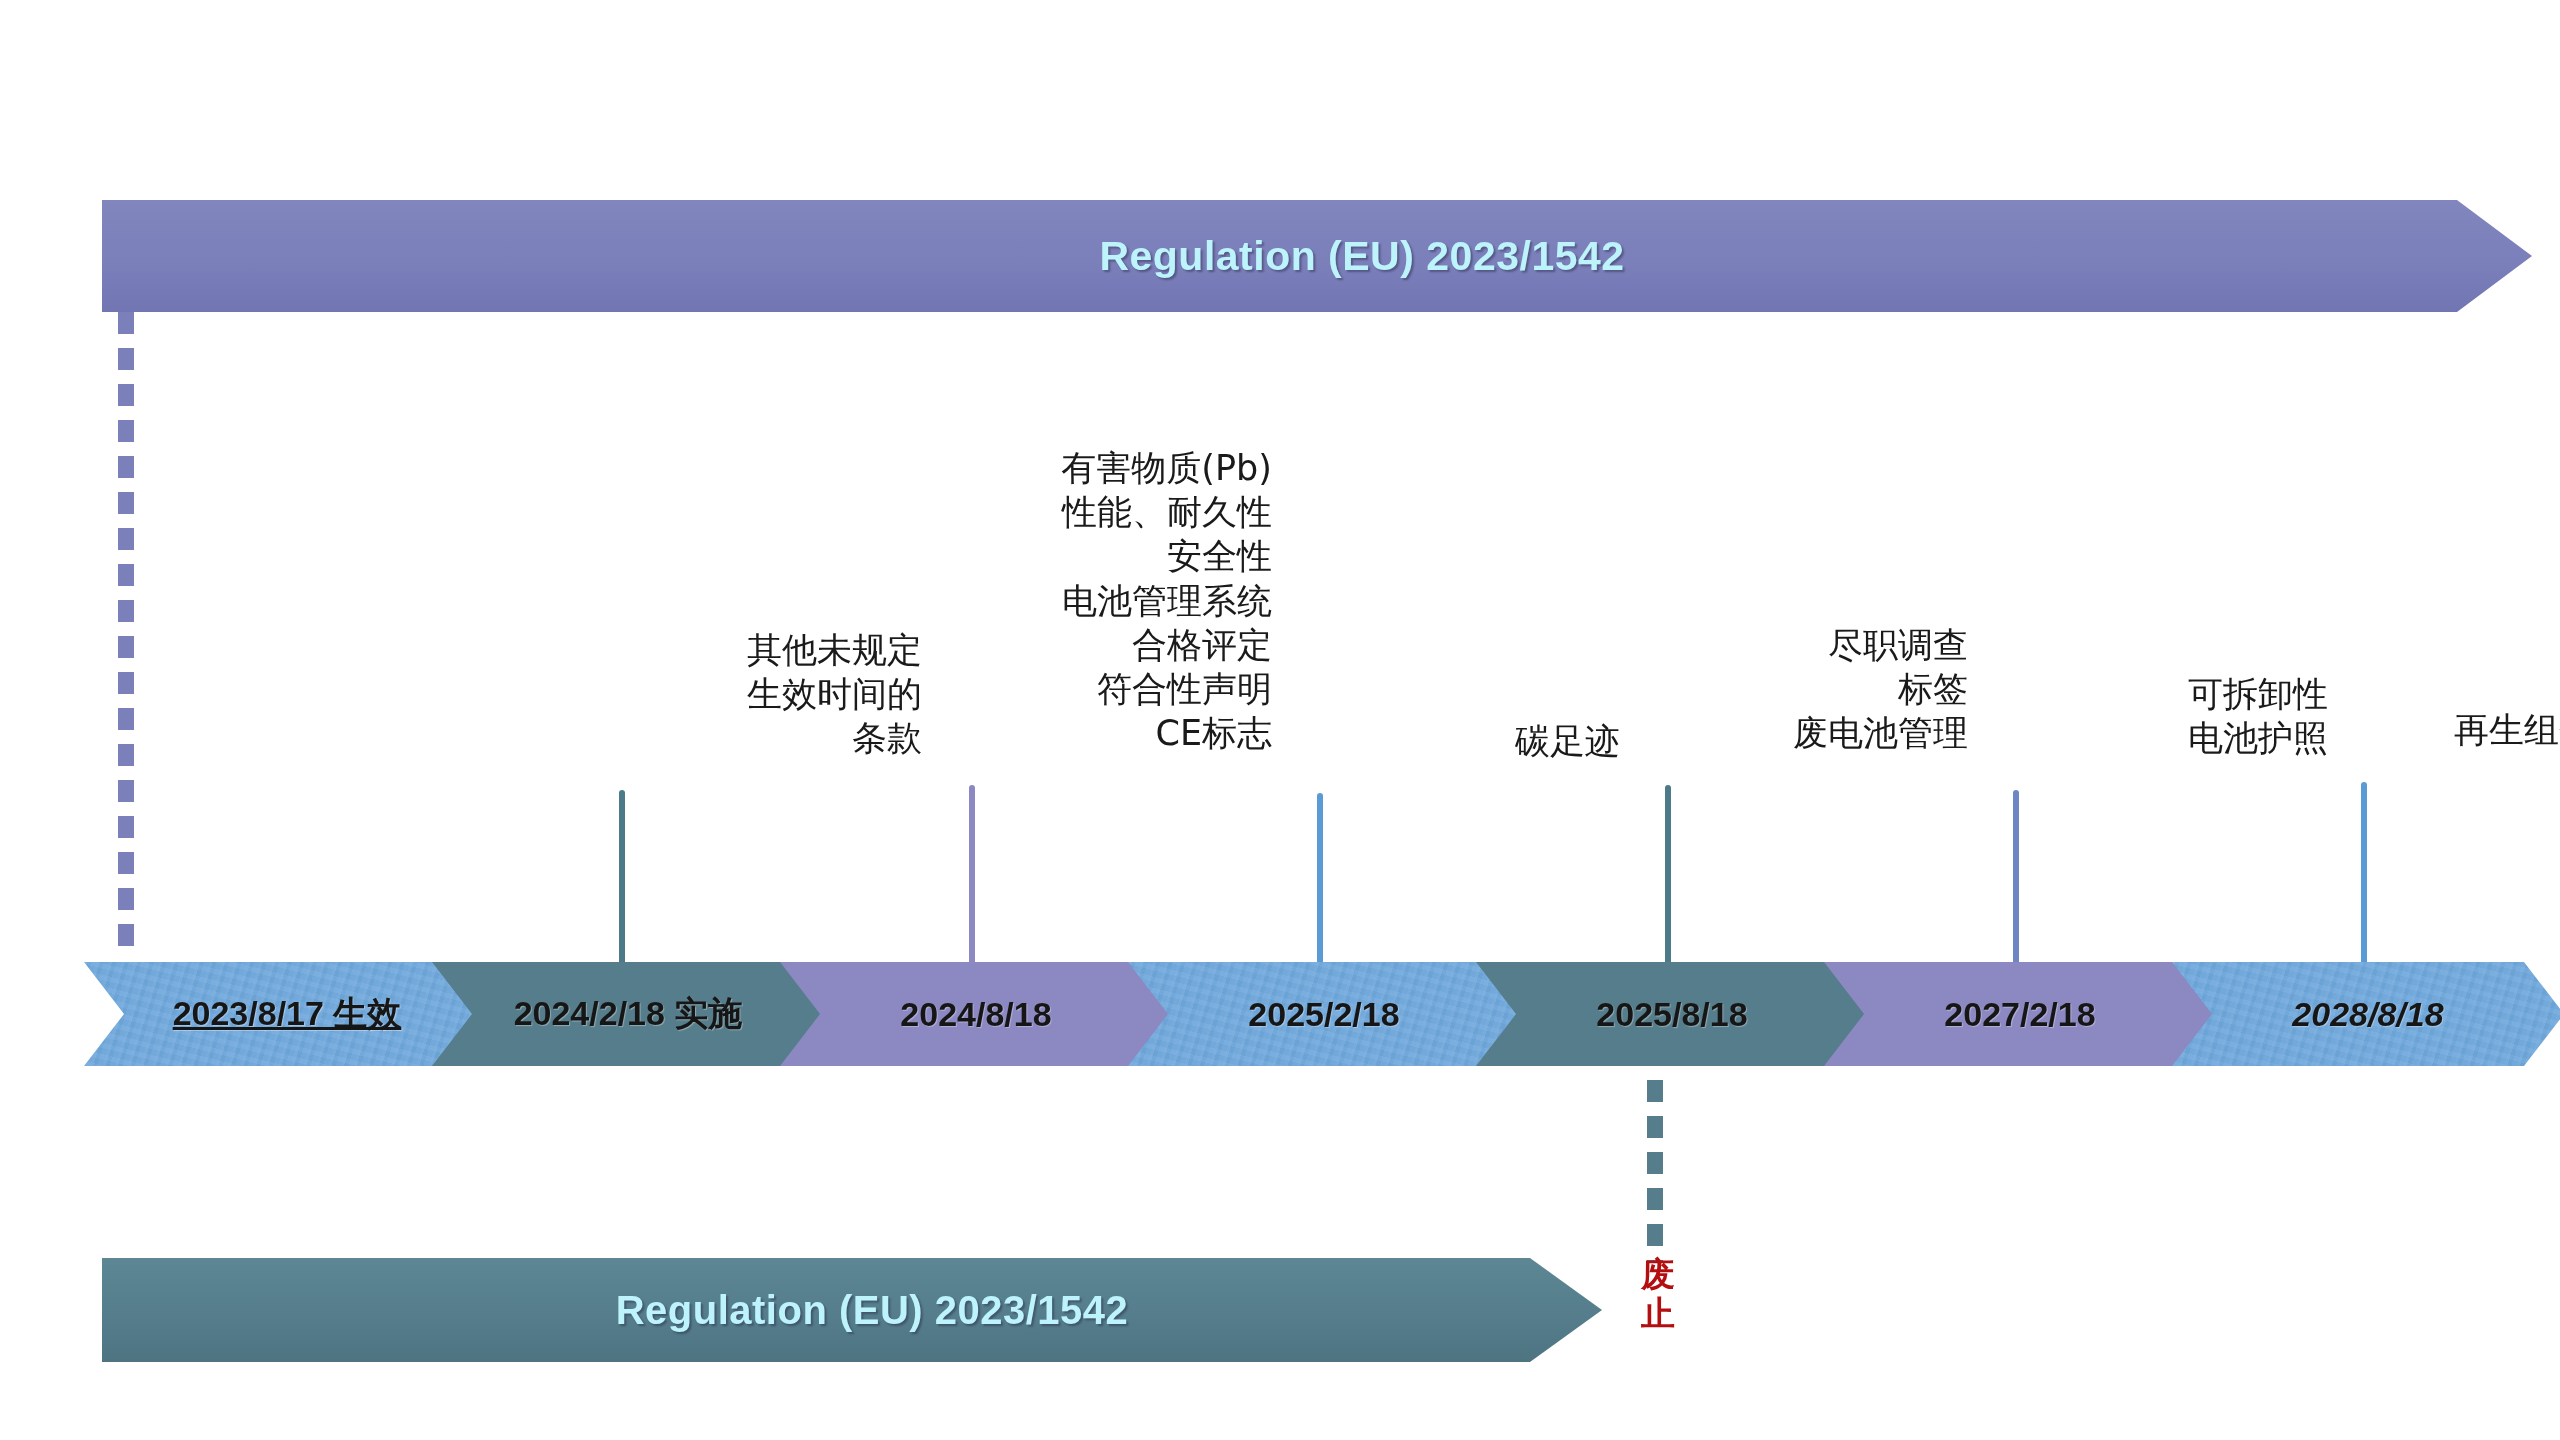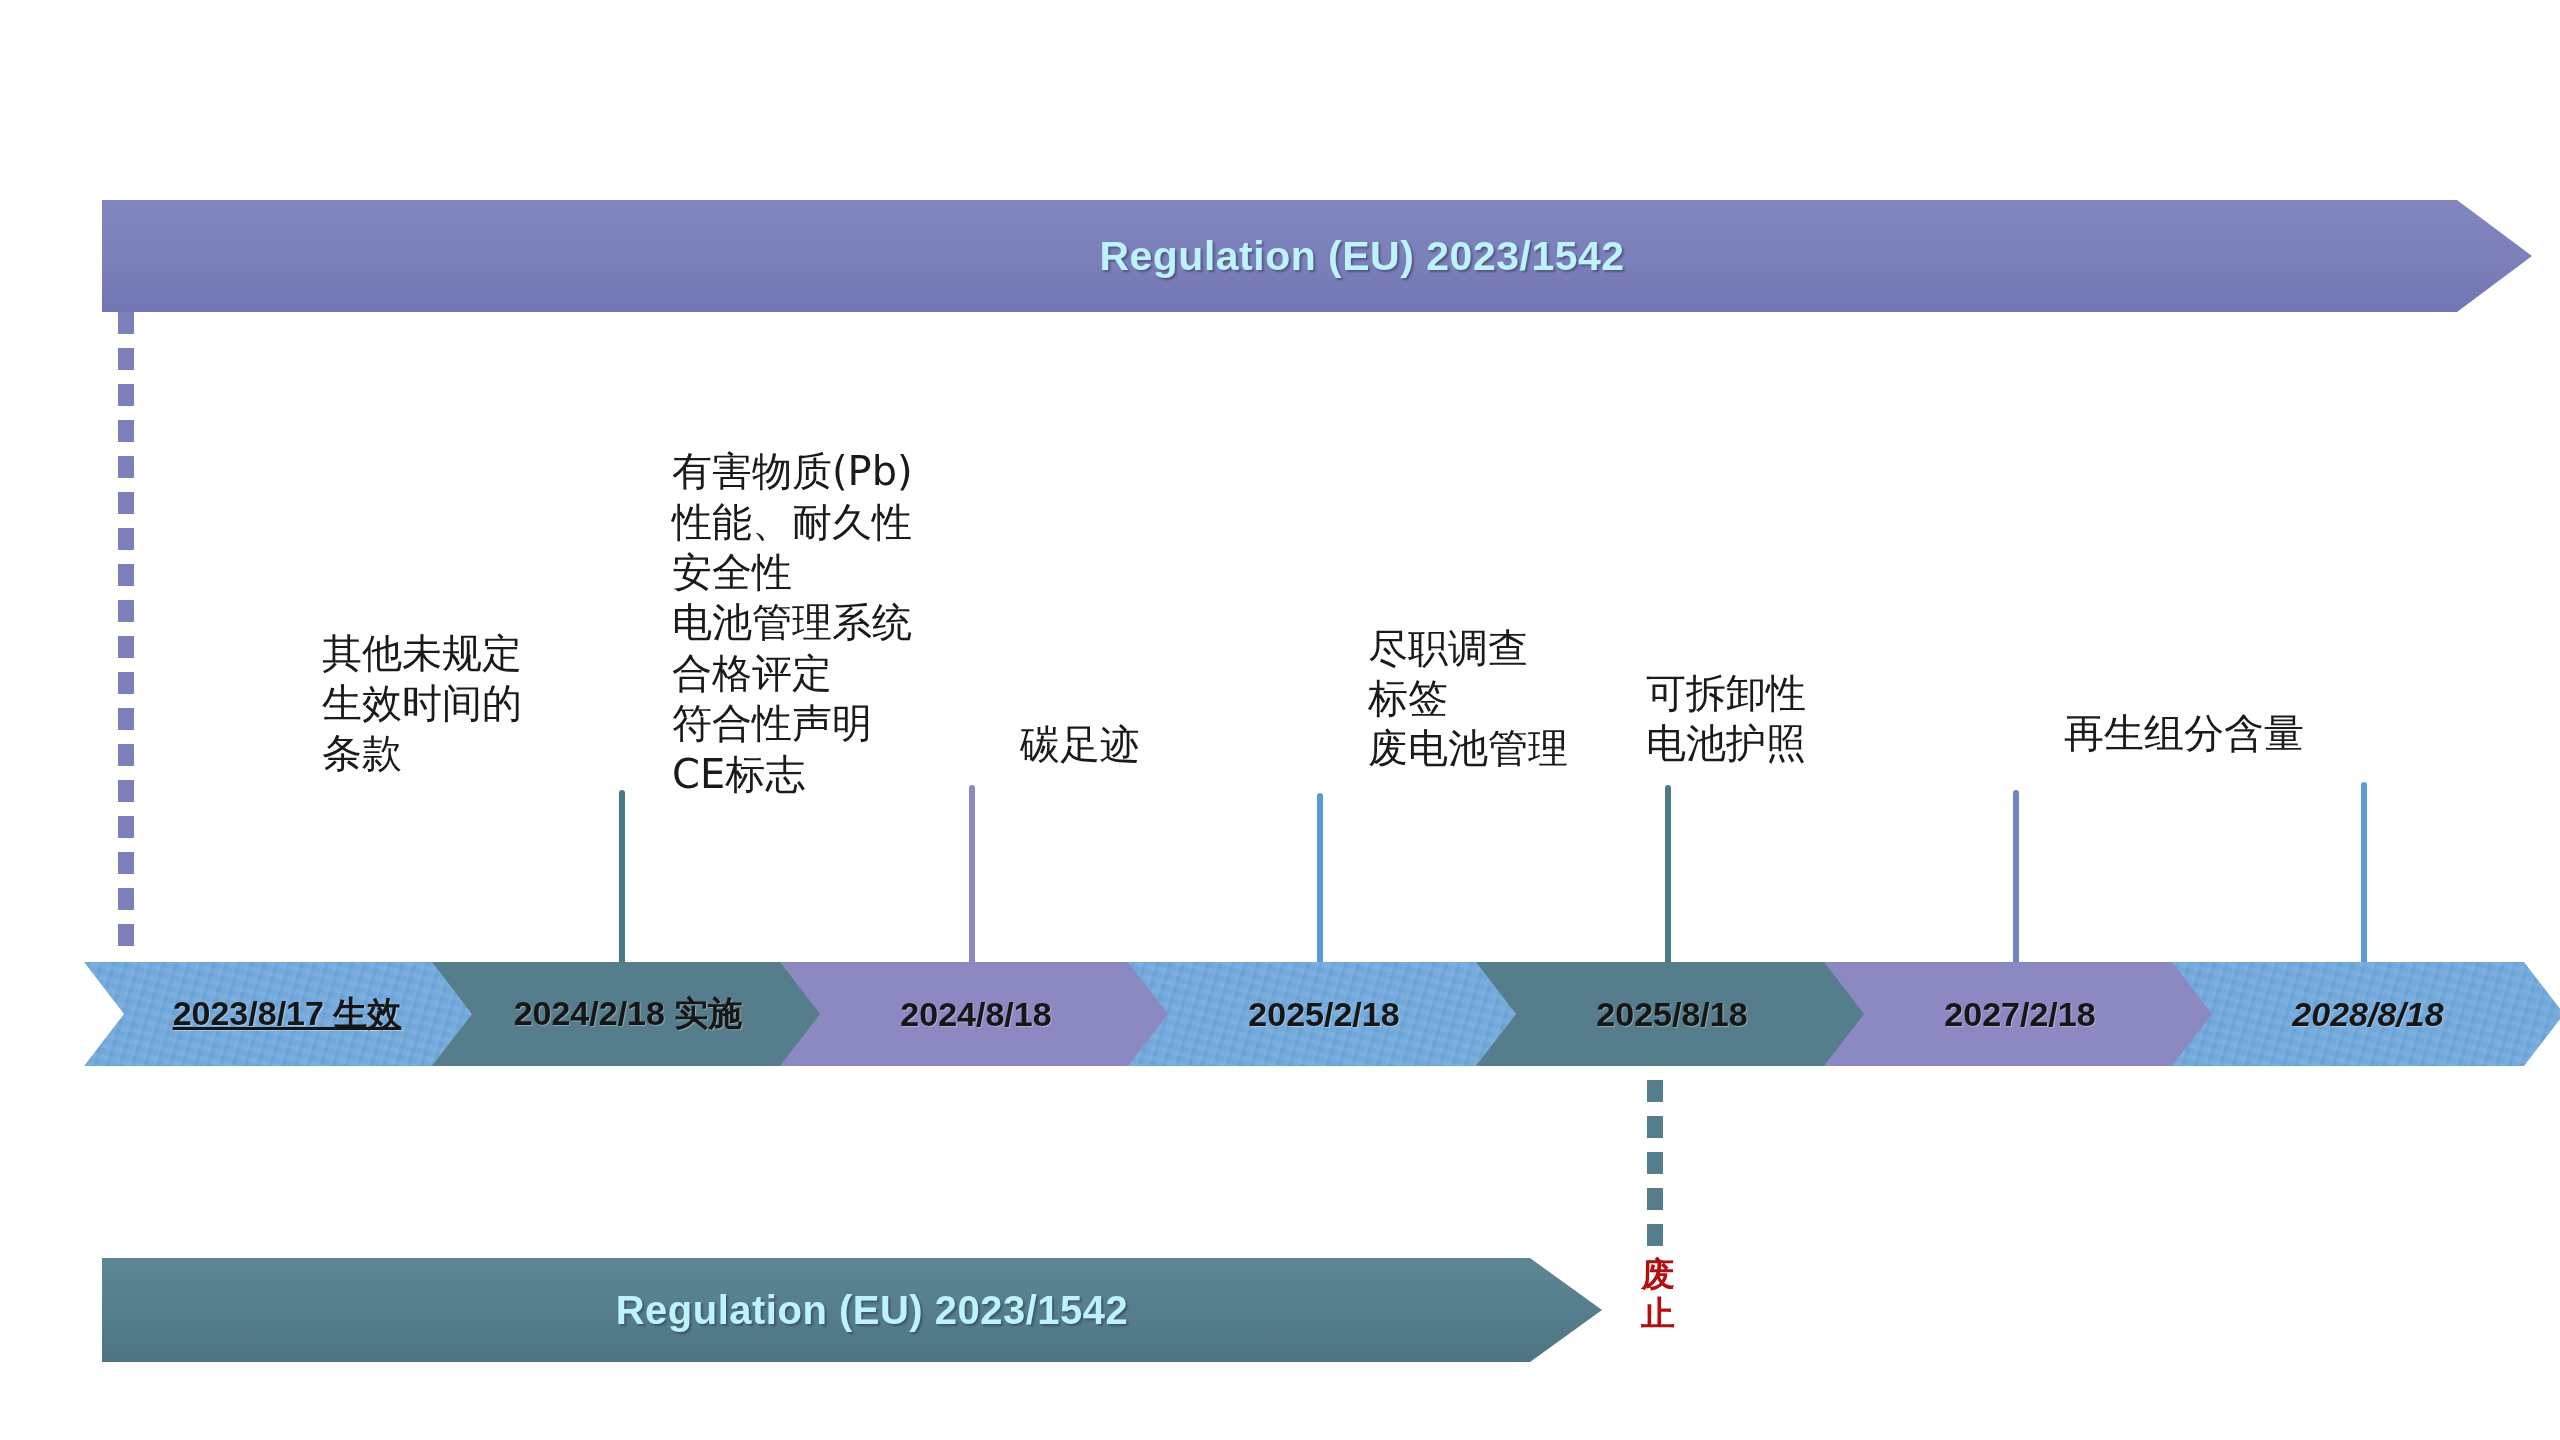--- a/index.html
+++ b/index.html
@@ -167,23 +167,23 @@
   .stem {
     position: absolute;
     width: 6px;
     border-radius: 3px;
   }
 
   
   .milestone-text {
     position: absolute;
     color: #1a1a1a;
-    font-size: 40px;
+    font-size: 35px;
     line-height: 1.26;
-    text-align: left;
+    text-align: right;
     white-space: pre;
     font-family: "DejaVu Sans", "Liberation Sans", sans-serif;
   }
 </style>
 </head>
 <body>
 
 <div id="canvas">
 
   <div class="banner" id="top-banner">
@@ -201,21 +201,21 @@
 性能、耐久性
 安全性
 电池管理系统
 合格评定
 符合性声明
 CE标志</div>
       <div class="milestone-text" style="left: 998px; width: 600px; top: 718.9px;">碳足迹</div>
       <div class="milestone-text" style="left: 1346px; width: 600px; top: 622.7px;">尽职调查
 标签
 废电池管理</div>
-      <div class="milestone-text" style="left: 1624px; width: 600px; top: 671.8px; font-family: Liberation Mono, monospace;">可拆卸性
+      <div class="milestone-text" style="left: 1706px; width: 600px; top: 671.8px;">可拆卸性
 电池护照</div>
       <div class="milestone-text" style="left: 2042px; width: 600px; top: 707.9px;">再生组分含量</div>
     </div>
 
   <div id="stems">
       <div class="stem" style="left: 597px; top: 790px; height: 224px; background: rgb(76, 122, 136);"></div>
       <div class="stem" style="left: 947px; top: 785px; height: 229px; background: rgb(139, 136, 194);"></div>
       <div class="stem" style="left: 1295px; top: 793px; height: 221px; background: rgb(91, 155, 213);"></div>
       <div class="stem" style="left: 1643px; top: 785px; height: 229px; background: rgb(76, 122, 136);"></div>
       <div class="stem" style="left: 1991px; top: 790px; height: 224px; background: rgb(110, 134, 196);"></div>

